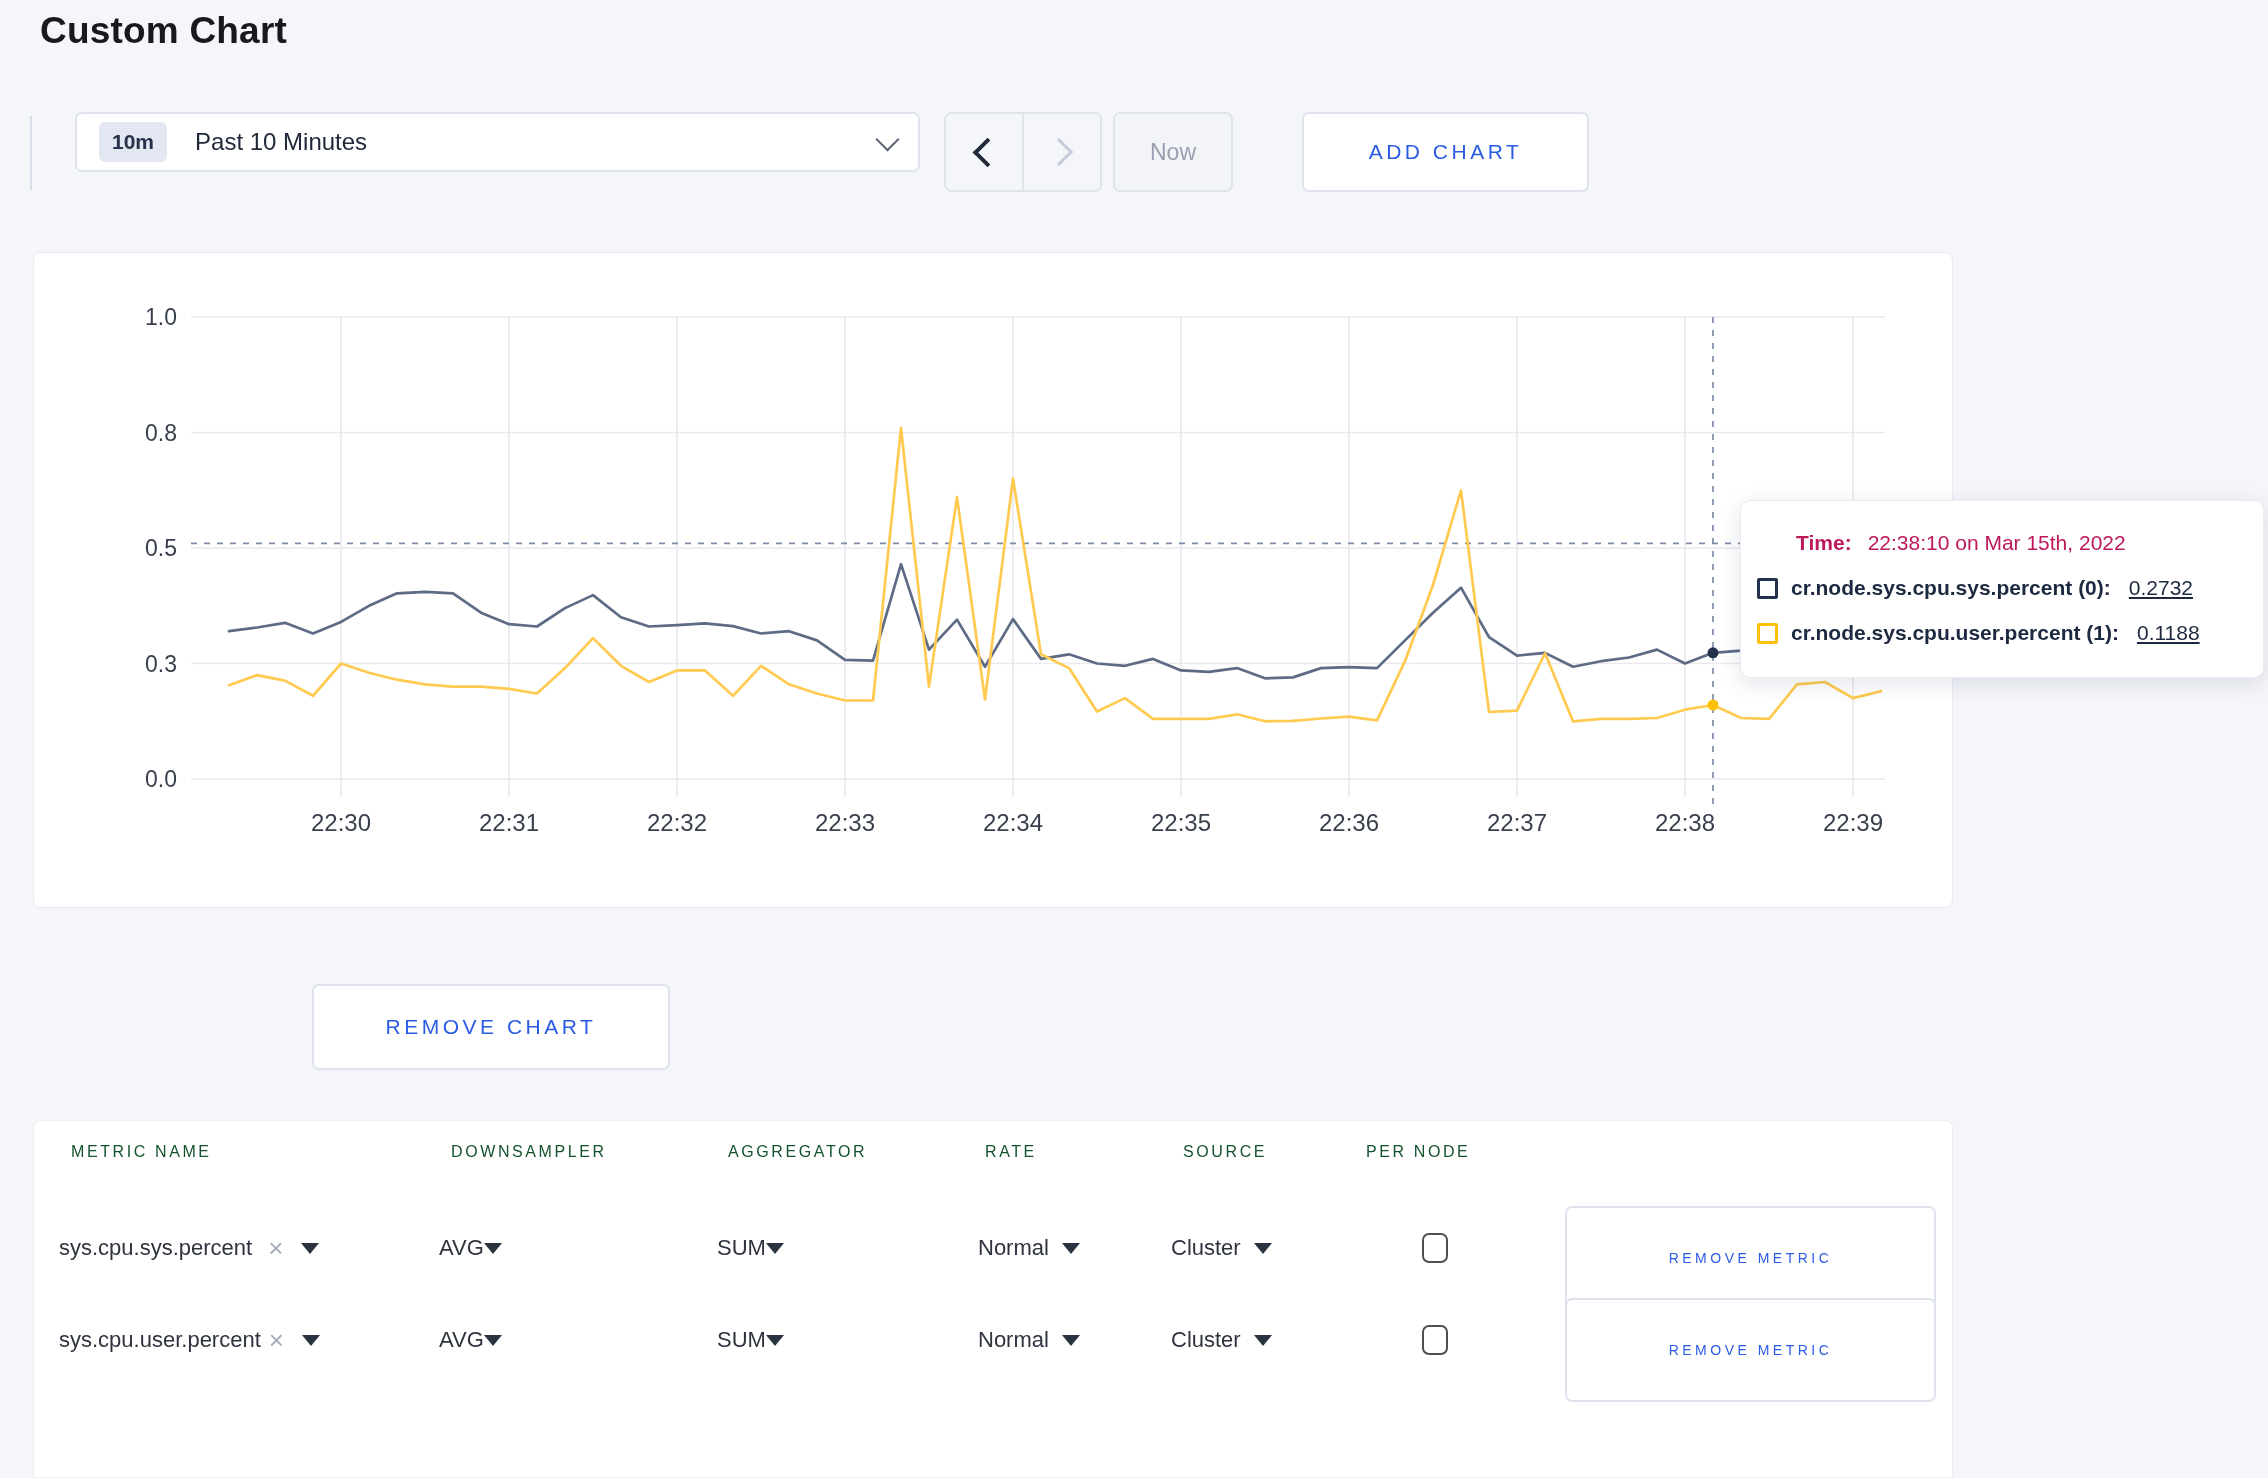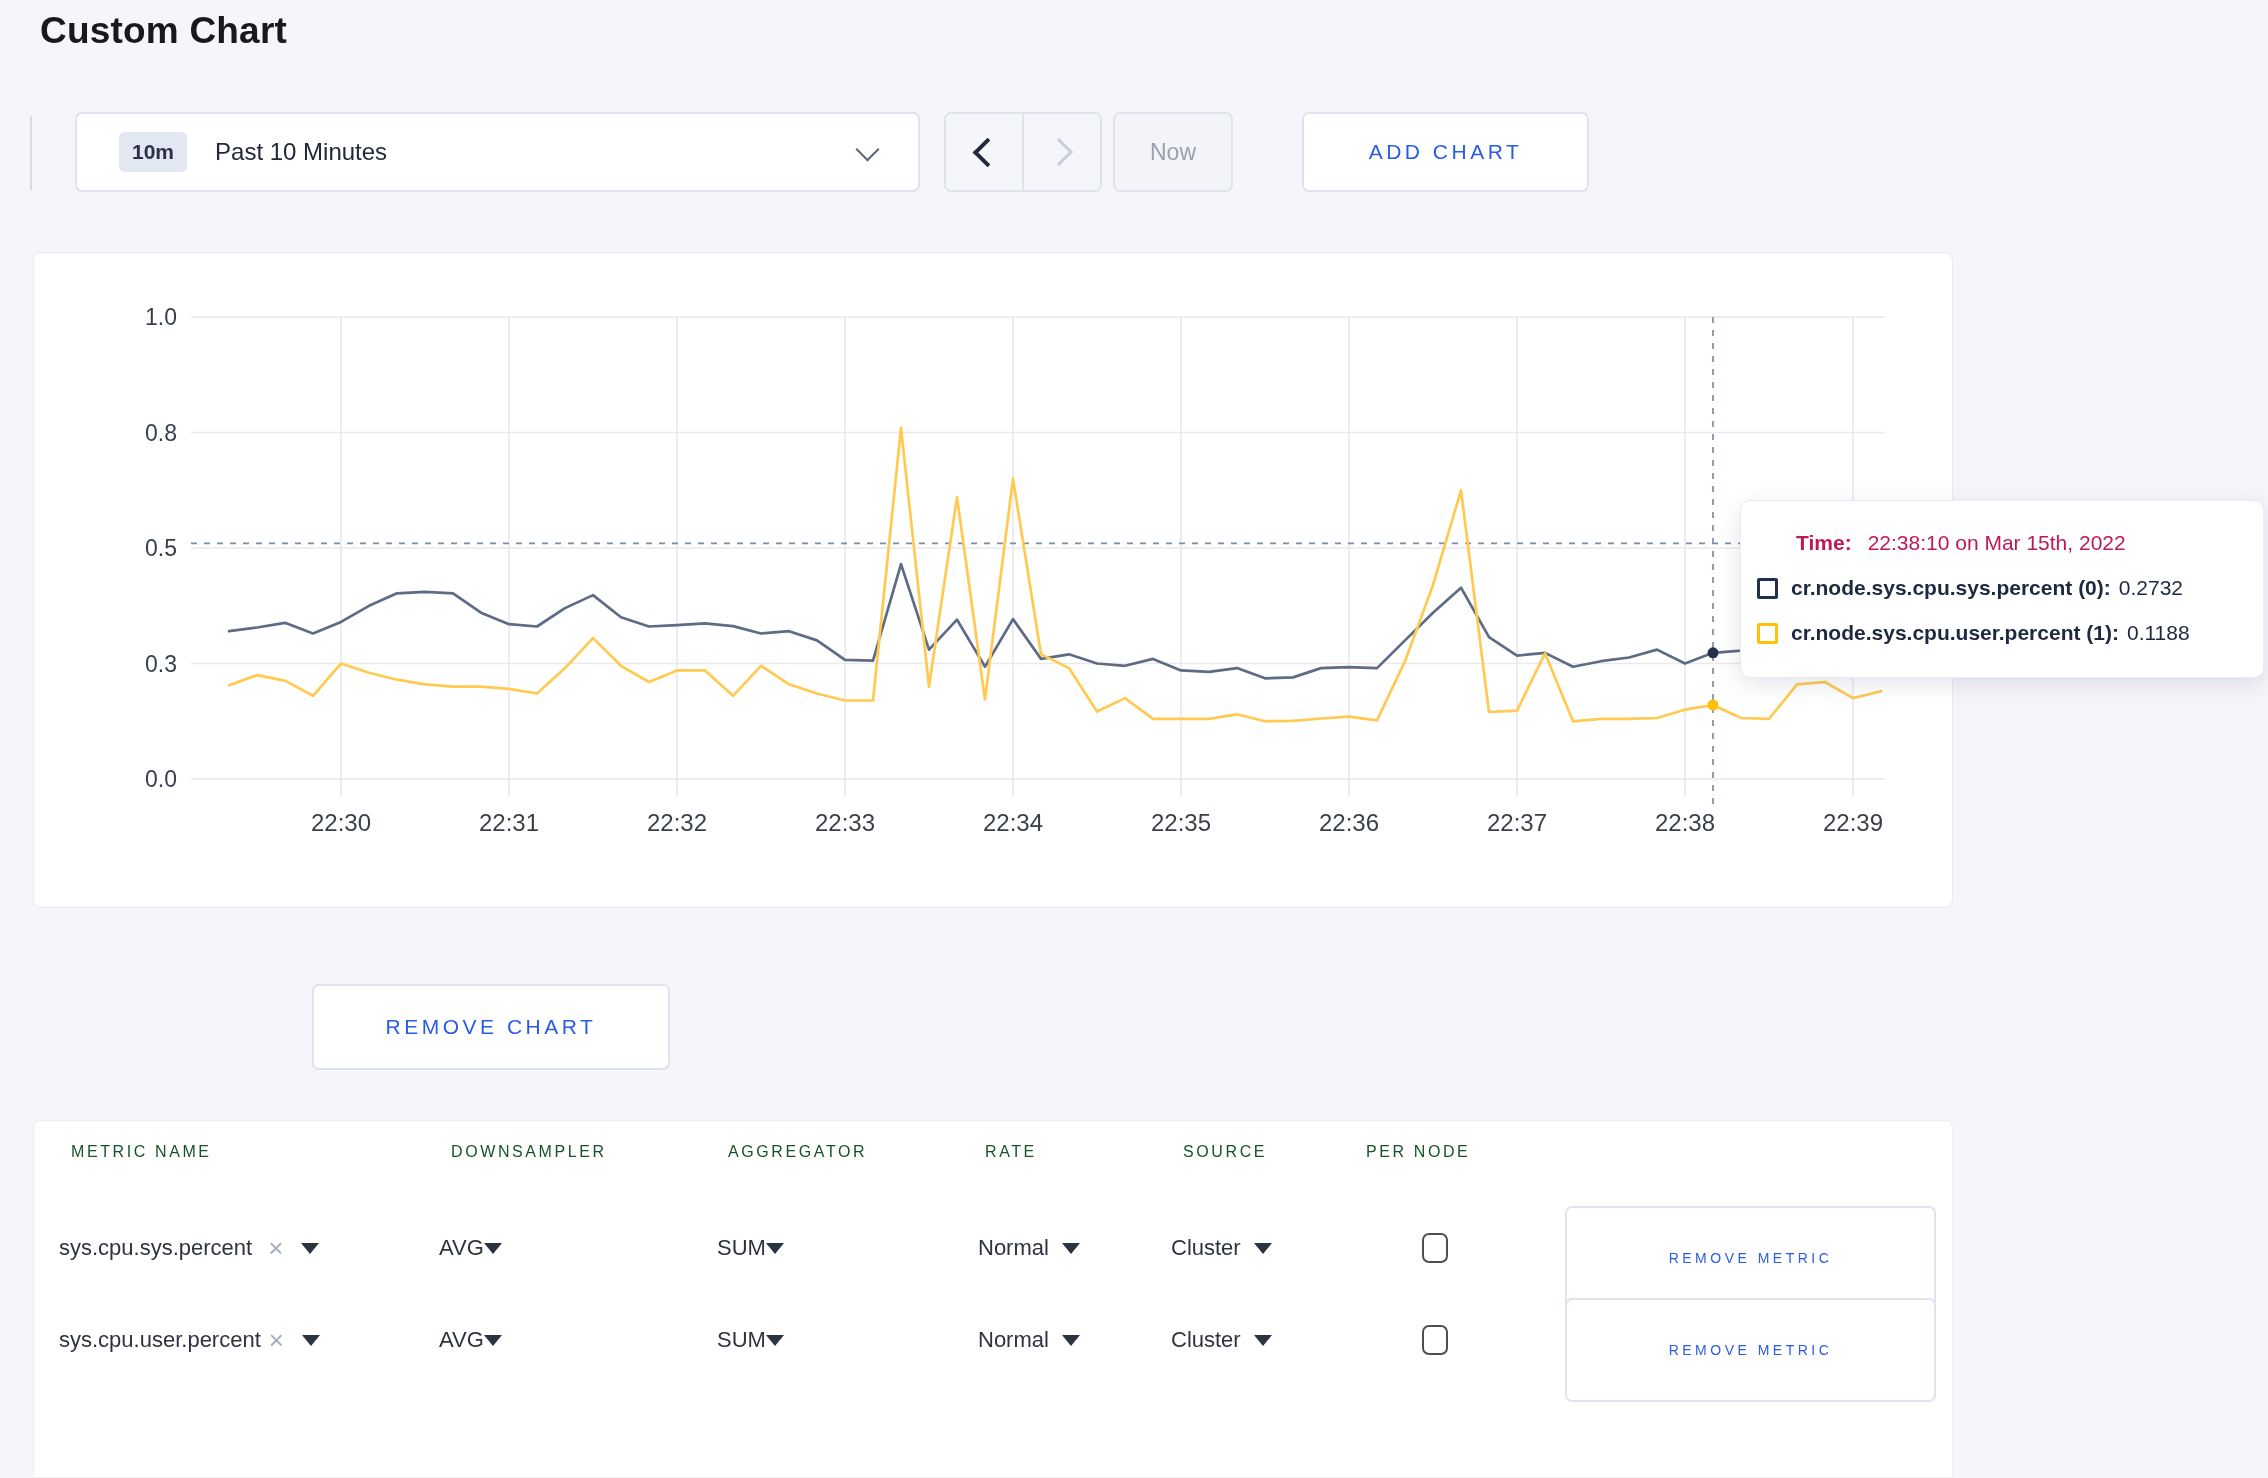--- a/index.html
+++ b/index.html
@@ -3,21 +3,21 @@
 <meta charset="utf-8">
 <style>
   html,body{margin:0;padding:0;}
   body{font-family:"Liberation Sans","DejaVu Sans",sans-serif;background:#f5f6fa;}
   .app{position:relative;width:2268px;height:1478px;background:#f5f6fa;overflow:hidden;}
 
   .page-title{position:absolute;left:40px;top:10px;font-size:37px;font-weight:600;color:#17191e;letter-spacing:.2px;}
 
   
   .controls-divider{position:absolute;left:30px;top:116px;width:2px;height:74px;background:#d9dde7;}
-  .range-select{position:absolute;left:75px;top:112px;width:845px;height:80px;background:#fff;border:2px solid #dfe3ec;border-radius:7px;box-sizing:border-box;display:flex;align-items:center;padding:0 42px;cursor:pointer;}
+  .range-select{position:absolute;left:75px;top:112px;width:845px;height:60px;background:#fff;border:2px solid #dfe3ec;border-radius:7px;box-sizing:border-box;display:flex;align-items:center;padding:0 22px;cursor:pointer;}
   .range-badge{background:#e3e7f1;border-radius:6px;padding:8px 13px;font-size:21px;font-weight:700;color:#29304a;}
   .range-label{margin-left:28px;font-size:24px;color:#20283a;}
   .chev{width:15px;height:15px;border-right:2.5px solid #5b6575;border-bottom:2.5px solid #5b6575;transform:rotate(45deg);margin-left:auto;margin-top:-6px;}
   .pager{position:absolute;left:944px;top:112px;height:80px;display:flex;background:#f5f6fa;border:2px solid #dfe3ec;border-radius:7px;box-sizing:border-box;}
   .pager-btn{width:76px;display:flex;align-items:center;justify-content:center;cursor:pointer;}
   .pager-btn:first-child{border-right:2px solid #dfe3ec;}
   .chev-left{width:17px;height:17px;border-left:4px solid #222b3c;border-bottom:4px solid #222b3c;transform:rotate(45deg);margin-left:6px;}
   .chev-right{width:17px;height:17px;border-right:3.5px solid #c7cdd9;border-top:3.5px solid #c7cdd9;transform:rotate(45deg);margin-right:6px;}
   .now-btn{position:absolute;left:1113px;top:112px;width:120px;height:80px;background:#f3f4f8;border:2px solid #dfe3ec;border-radius:7px;box-sizing:border-box;display:flex;align-items:center;justify-content:center;font-size:23px;color:#98a1b1;cursor:default;}
   .btn-blue{background:#fff;border:2px solid #dfe3ec;border-radius:7px;box-sizing:border-box;display:flex;align-items:center;justify-content:center;font-size:21px;font-weight:500;letter-spacing:3.5px;color:#2a5ce4;cursor:pointer;}
@@ -28,21 +28,21 @@
   .chart-card svg{position:absolute;left:0;top:0;}
   svg text{font-family:"Liberation Sans","DejaVu Sans",sans-serif;}
 
   
   .tooltip{position:absolute;left:1740px;top:500px;width:524px;height:178px;background:#fff;border:1px solid #e9ecf2;border-radius:10px;box-shadow:0 6px 22px rgba(40,55,90,.13);box-sizing:border-box;padding:30px 20px 22px 16px;z-index:20;}
   .tt-time-row{margin-left:39px;font-size:21px;color:#be185d;}
   .tt-time-label{font-weight:700;margin-right:16px;}
   .tt-row{display:flex;align-items:center;margin-top:21px;font-size:21px;color:#1d2940;}
   .tt-swatch{width:15px;height:15px;border:3.5px solid #23324c;border-radius:2px;background:#fff;margin-right:13px;flex:0 0 auto;}
   .tt-name{font-weight:700;}
-  .tt-val{margin-left:8px;}
+  .tt-val{margin-left:18px;text-decoration:underline;}
 
   
   .units-box{position:absolute;left:30px;top:984px;width:262px;height:86px;background:#fff;border:2px solid #dfe3ec;border-radius:7px;box-sizing:border-box;display:flex;align-items:center;justify-content:center;gap:18px;font-size:22px;font-weight:700;color:#10141d;cursor:pointer;}
   .units-chev{width:11px;height:11px;border-right:2.5px solid #4c5566;border-bottom:2.5px solid #4c5566;transform:rotate(45deg);margin-top:-5px;}
   .remove-chart-btn{position:absolute;left:312px;top:984px;width:358px;height:86px;}
 
   
   .table-card{position:absolute;left:33px;top:1120px;width:1920px;height:358px;background:#fff;border:1.5px solid #eceef4;border-radius:8px 8px 0 0;box-sizing:border-box;}
   .th{position:absolute;top:22px;font-size:16px;font-weight:400;letter-spacing:2.6px;color:#14532d;white-space:nowrap;}
   .metric-row{position:absolute;left:0;width:100%;height:92px;}

